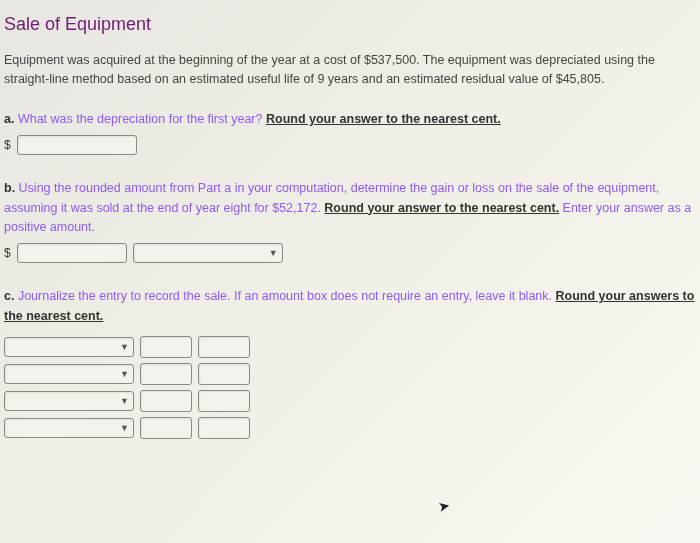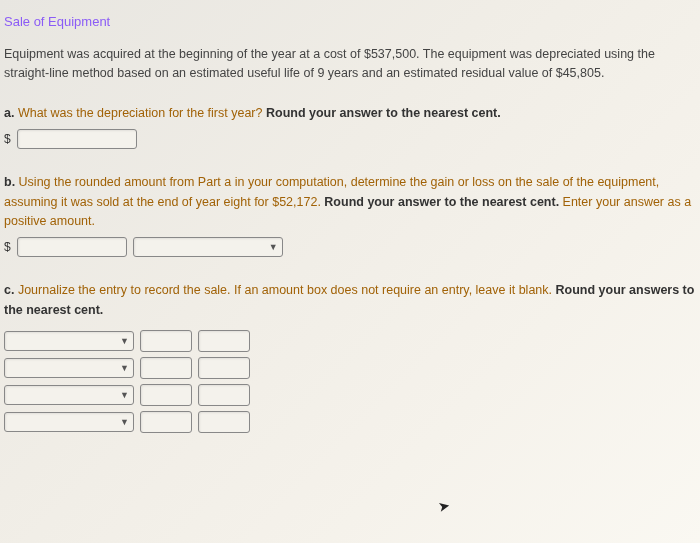--- a/index.html
+++ b/index.html
@@ -8,43 +8,43 @@
     height: 543px;
     background: linear-gradient(135deg, #e8e6e1 0%, #f0ede6 40%, #f5f2eb 70%, #faf8f2 100%);
     font-family: Verdana, Geneva, sans-serif;
     font-size: 12.5px;
     color: #3a3a3a;
     padding: 14px 0 0 4px;
     overflow: hidden;
     position: relative;
   }
   .title {
-    font-size: 13px;
-    color: #8b5cf6;
+    font-size: 18px;
+    color: #701a75;
     margin-bottom: 16px;
   }
   .intro {
     line-height: 1.55;
     color: #444;
     margin-bottom: 20px;
     padding-right: 17px;
   }
   .part {
     margin-bottom: 24px;
   }
   .part-label {
     font-weight: bold;
     color: #333;
   }
   .part-text {
     display: inline;
-    color: #a16207;
+    color: #8b5cf6;
     line-height: 1.55;
   }
-  .bold-instr { font-weight: bold; color: #333; }
+  .bold-instr { font-weight: bold; color: #333; text-decoration: underline; }
   .input-row {
     margin-top: 6px;
     display: flex;
     align-items: center;
     gap: 6px;
   }
   .dollar {
     font-size: 12px;
     color: #333;
   }

